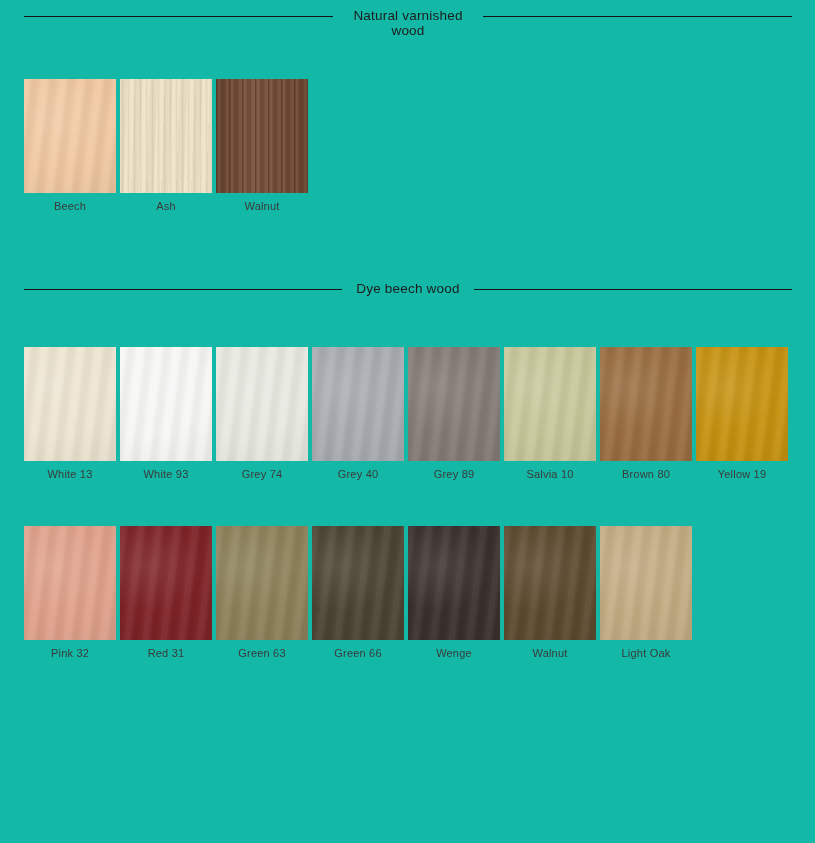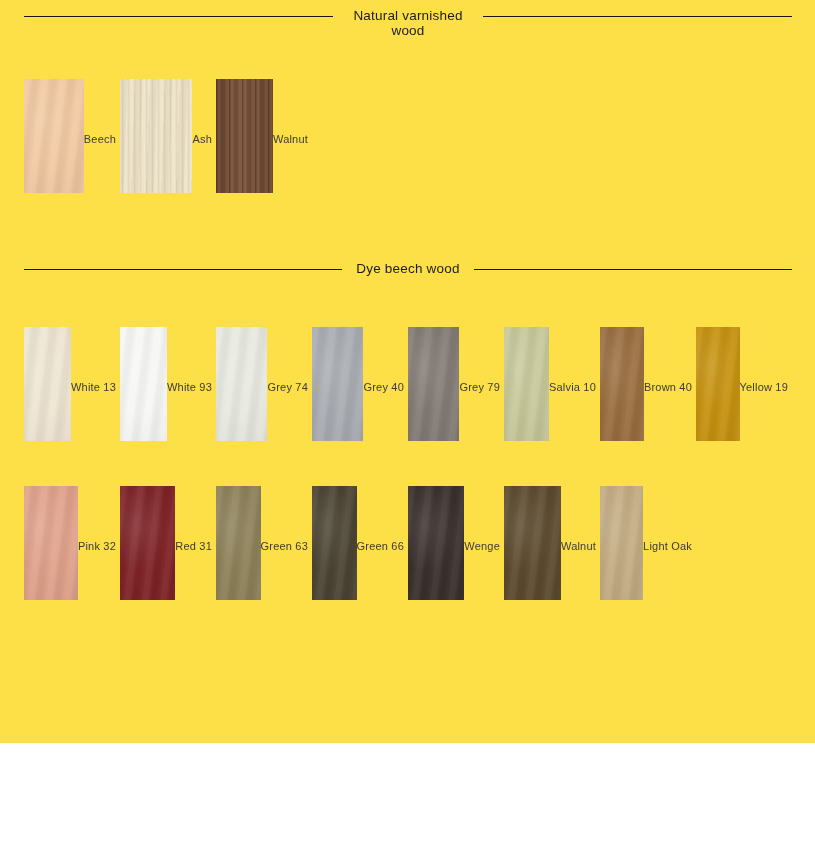--- a/index.html
+++ b/index.html
@@ -4,24 +4,24 @@
 <style>
   html, body {
     margin: 0;
     padding: 0;
     background: #ffffff;
     font-family: "Liberation Sans", "DejaVu Sans", sans-serif;
   }
   .page {
     position: relative;
     width: 815px;
-    height: 743px;
+    height: 843px;
     box-sizing: border-box;
     padding: 8px 23px 0 24px;
-    background: #fde047;
+    background: #14b8a6;
     overflow: hidden;
   }
   .section-header {
     display: flex;
     align-items: flex-start;
   }
   .section-header .rule {
     flex: 1 1 auto;
     height: 1px;
     background: #151515;
@@ -52,21 +52,21 @@
   .section-dye {
     margin-top: 68px;
   }
   .row-dye {
     margin-top: 51px;
   }
   .swatch-cell {
     margin: 0;
     width: 92px;
     display: flex;
-    flex-direction: row;
+    flex-direction: column;
     align-items: center;
   }
   .swatch {
     position: relative;
     width: 92px;
     height: 114px;
     background: var(--swatch-color, #cccccc);
     overflow: hidden;
   }
   .swatch::before {
@@ -160,31 +160,31 @@
     <figcaption class="swatch-label">Grey 74</figcaption>
   </figure>
 
   <figure class="swatch-cell">
     <div class="swatch" style="--swatch-color: #a9acb2;"></div>
     <figcaption class="swatch-label">Grey 40</figcaption>
   </figure>
 
   <figure class="swatch-cell">
     <div class="swatch" style="--swatch-color: #847b75;"></div>
-    <figcaption class="swatch-label">Grey 79</figcaption>
+    <figcaption class="swatch-label">Grey 89</figcaption>
   </figure>
 
   <figure class="swatch-cell">
     <div class="swatch" style="--swatch-color: #c8c89b;"></div>
     <figcaption class="swatch-label">Salvia 10</figcaption>
   </figure>
 
   <figure class="swatch-cell">
     <div class="swatch" style="--swatch-color: #9a6e40;"></div>
-    <figcaption class="swatch-label">Brown 40</figcaption>
+    <figcaption class="swatch-label">Brown 80</figcaption>
   </figure>
 
   <figure class="swatch-cell">
     <div class="swatch" style="--swatch-color: #c6920f;"></div>
     <figcaption class="swatch-label">Yellow 19</figcaption>
   </figure>
 
 
   <figure class="swatch-cell">
     <div class="swatch" style="--swatch-color: #e0a28b;"></div>

